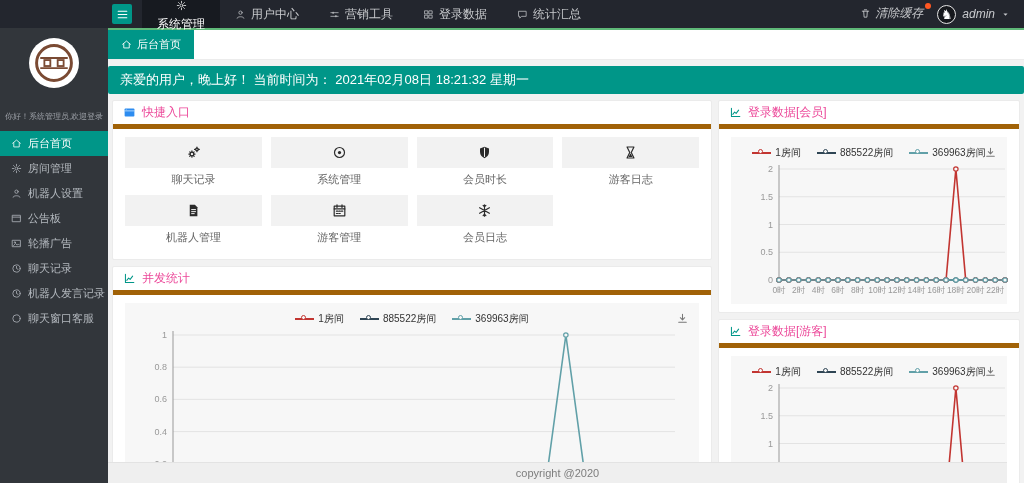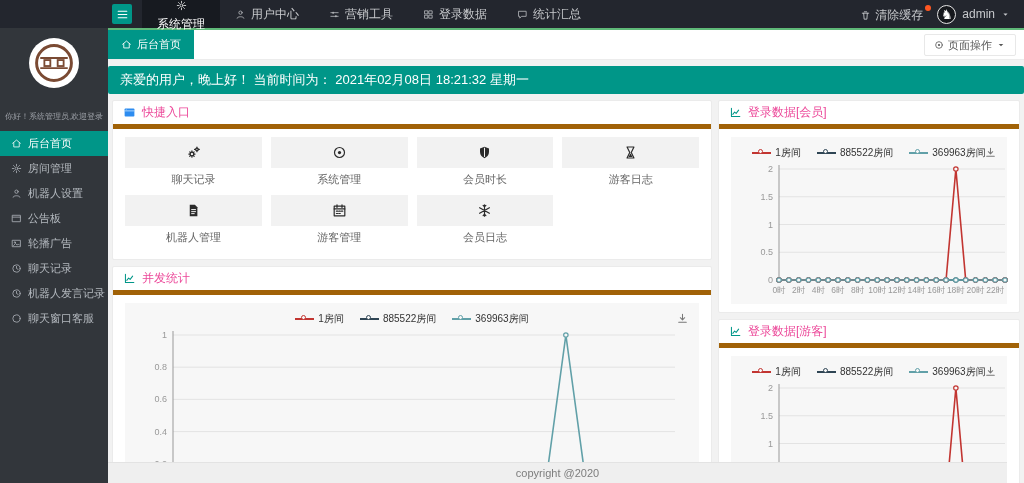--- a/index.html
+++ b/index.html
@@ -13,22 +13,22 @@
     display:flex; align-items:center; z-index:40; }
   .h-spacer { width:108px; flex:none; }
   .menu-toggle { width:20px; height:20px; border:none; border-radius:2px; background:#009688;
     color:#fff; font-size:13px; display:flex; align-items:center; justify-content:center;
     margin-left:4px; cursor:pointer; padding:0; }
   .nav { display:flex; height:28px; margin-left:10px; }
   .nav-item { display:flex; align-items:center; gap:5px; padding:0 15px; font-size:12px;
     color:#c8cacd; cursor:pointer; }
   .nav-item .svgi { font-size:11px; opacity:.85; }
   .nav-item.active { background:#171a20; color:#fff;flex-direction:column; }
-  .header-right { margin-left:auto; display:flex; align-items:flex-end; gap:14px;
-    padding-right:14px; color:#c8cacd; font-size:12px; }
+  .header-right { margin-left:auto; display:flex; align-items:flex-start; gap:14px;
+    padding-right:14px; color:#c8cacd; font-size:12px;font-style:italic; }
   .cache { position:relative; display:flex; align-items:center; gap:4px; cursor:pointer; }
   .cache .svgi { font-size:11px; }
   .red-dot { position:absolute; top:-2px; right:-8px; width:6px; height:6px;
     border-radius:50%; background:#ff5722; }
   .user { display:flex; align-items:center; gap:6px; cursor:pointer; }
   .avatar { width:19px; height:19px; border-radius:50%; background:#16181d;
     border:1px solid #e5e5e5; color:#fff; font-size:13px; line-height:17px;
     text-align:center; font-family:"DejaVu Sans",sans-serif; }
   .user .svgi { font-size:9px; }
 
@@ -262,34 +262,20 @@
 
 <div class="content">
   <div class="tab-strip">
     <div class="tab">
       <span class="svgi">
           <svg viewBox="0 0 24 24" fill="none" stroke="currentColor" stroke-width="1.9" stroke-linecap="round" stroke-linejoin="round">
             <path d="M3.5 11.5L12 4.5l8.5 7M6 10.5V19.5h12v-9"></path>
           </svg>
         </span>
       <span>后台首页</span>
-    </div>
-    <div class="page-actions">
-      <span class="svgi">
-          <svg viewBox="0 0 24 24" fill="none" stroke="currentColor" stroke-width="1.9" stroke-linecap="round" stroke-linejoin="round">
-            <circle cx="12" cy="12" r="8"></circle>
-            <circle cx="12" cy="12" r="2.6" fill="currentColor" stroke="none"></circle>
-          </svg>
-        </span>
-      <span>页面操作</span>
-      <span class="svgi">
-          <svg viewBox="0 0 24 24" fill="none" stroke="currentColor" stroke-width="1.9" stroke-linecap="round" stroke-linejoin="round">
-            <path d="M6.5 9.5L12 15l5.5-5.5z" fill="currentColor" stroke="none"></path>
-          </svg>
-        </span>
     </div>
   </div>
 
   <div class="banner">
     <span>亲爱的用户，晚上好！ 当前时间为： 2021年02月08日 18:21:32  星期一</span>
   </div>
 
   <div class="cols">
     <div class="col-left">
       <div class="panel">

